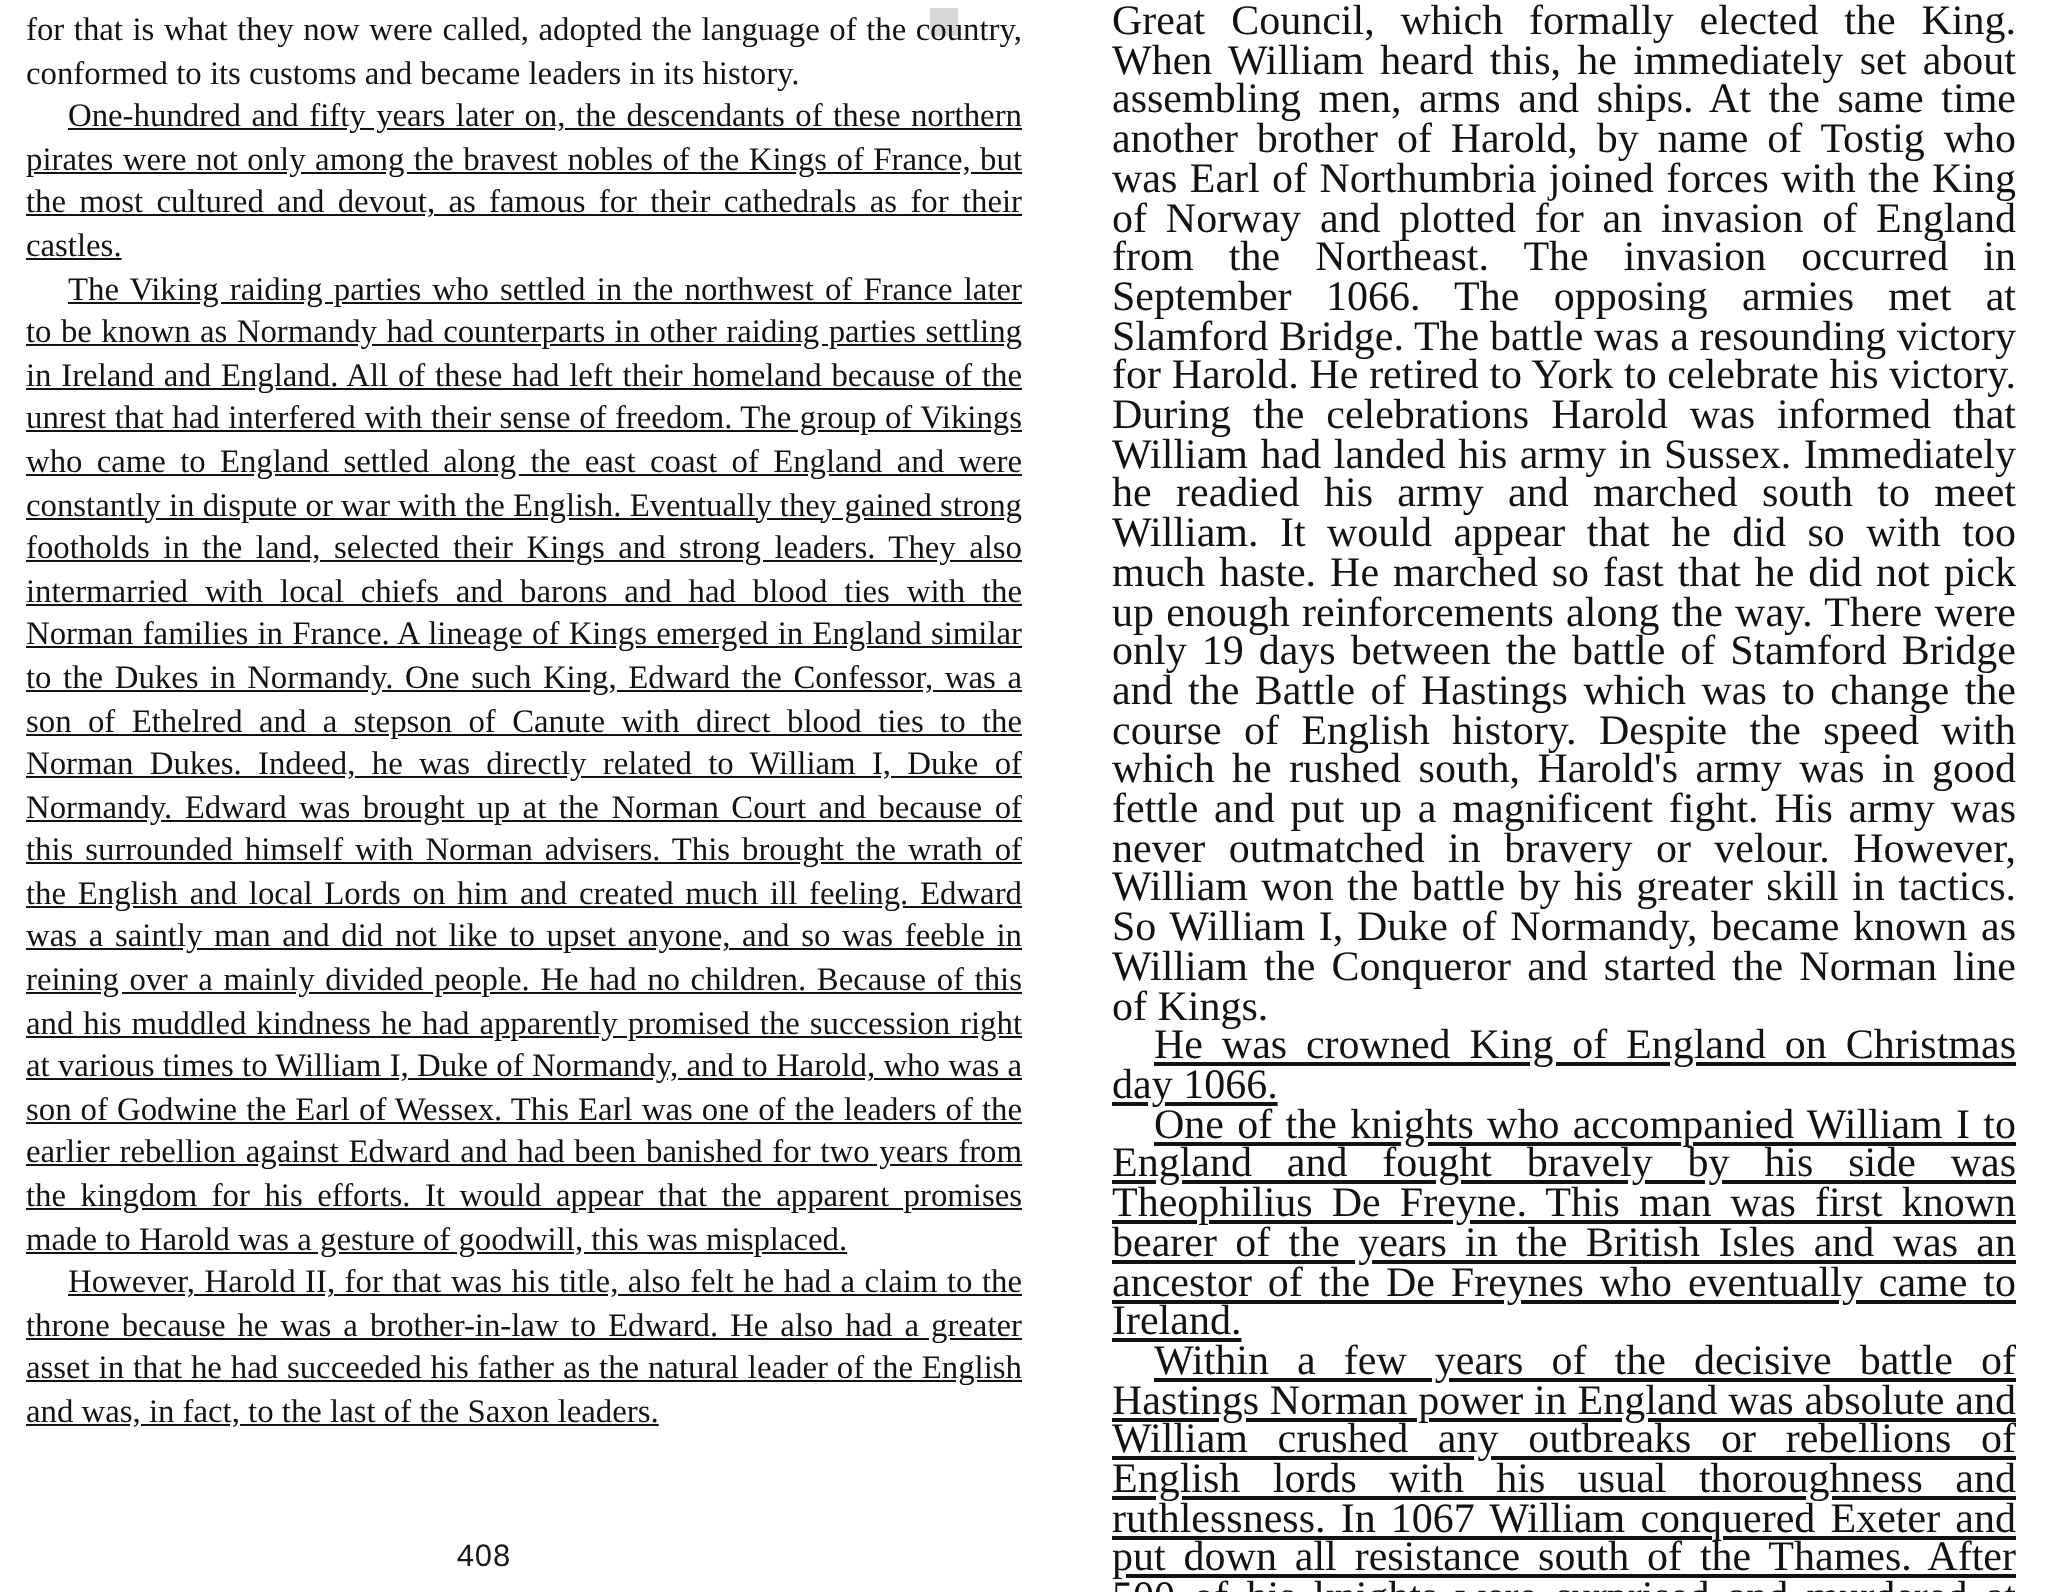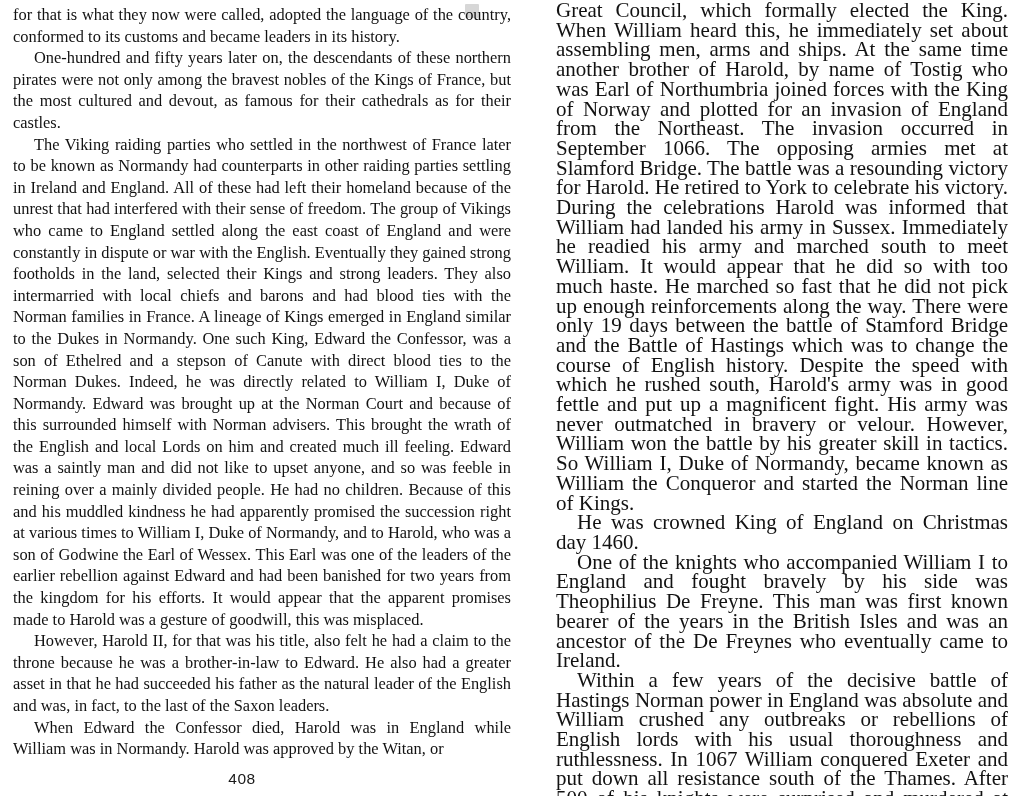--- a/index.html
+++ b/index.html
@@ -41,21 +41,21 @@
     line-height: 21.6px;
   }
   .page-right .text-block {
     position: absolute;
     top: 1px;
     width: 452px;
     font-size: 21px;
     line-height: 19.7px;
   }
   .text-block p.para { margin: 0; }
-  .text-block p.indent { text-indent: 21px; }
+  .text-block p.indent { text-indent: 21px; text-decoration: underline; }
 
   .page-number {
     position: absolute;
     width: 100%;
     text-align: center;
     font-family: "Liberation Sans", sans-serif;
     font-size: 15.5px;
     letter-spacing: 0.5px;
     color: #1a1a1a;
   }
@@ -78,27 +78,26 @@
 
 <div class="spread">
 
   <section class="page page-left">
     <div class="scan-smudge"></div>
     <div class="text-block">
         <p class="para">for that is what they now were called, adopted the language of the country, conformed to its customs and became leaders in its history.</p>
         <p class="para indent">One-hundred and fifty years later on, the descendants of these northern pirates were not only among the bravest nobles of the Kings of France, but the most cultured and devout, as famous for their cathedrals as for their castles.</p>
         <p class="para indent">The Viking raiding parties who settled in the northwest of France later to be known as Normandy had counterparts in other raiding parties settling in Ireland and England. All of these had left their homeland because of the unrest that had interfered with their sense of freedom. The group of Vikings who came to England settled along the east coast of England and were constantly in dispute or war with the English. Eventually they gained strong footholds in the land, selected their Kings and strong leaders. They also intermarried with local chiefs and barons and had blood ties with the Norman families in France. A lineage of Kings emerged in England similar to the Dukes in Normandy. One such King, Edward the Confessor, was a son of Ethelred and a stepson of Canute with direct blood ties to the Norman Dukes. Indeed, he was directly related to William I, Duke of Normandy. Edward was brought up at the Norman Court and because of this surrounded himself with Norman advisers. This brought the wrath of the English and local Lords on him and created much ill feeling. Edward was a saintly man and did not like to upset anyone, and so was feeble in reining over a mainly divided people. He had no children. Because of this and his muddled kindness he had apparently promised the succession right at various times to William I, Duke of Normandy, and to Harold, who was a son of Godwine the Earl of Wessex. This Earl was one of the leaders of the earlier rebellion against Edward and had been banished for two years from the kingdom for his efforts. It would appear that the apparent promises made to Harold was a gesture of goodwill, this was misplaced.</p>
         <p class="para indent">However, Harold II, for that was his title, also felt he had a claim to the throne because he was a brother-in-law to Edward. He also had a greater asset in that he had succeeded his father as the natural leader of the English and was, in fact, to the last of the Saxon leaders.</p>
-        <p class="para indent">When Edward the Confessor died, Harold was in England while William was in Normandy. Harold was approved by the Witan, or</p>
       </div>
     <div class="page-number">408</div>
   </section>
 
   <section class="page page-right">
     <div class="text-block">
         <p class="para">Great Council, which formally elected the King. When William heard this, he immediately set about assembling men, arms and ships. At the same time another brother of Harold, by name of Tostig who was Earl of Northumbria joined forces with the King of Norway and plotted for an invasion of England from the Northeast. The invasion occurred in September 1066. The opposing armies met at Slamford Bridge. The battle was a resounding victory for Harold. He retired to York to celebrate his victory. During the celebrations Harold was informed that William had landed his army in Sussex. Immediately he readied his army and marched south to meet William. It would appear that he did so with too much haste. He marched so fast that he did not pick up enough reinforcements along the way. There were only 19 days between the battle of Stamford Bridge and the Battle of Hastings which was to change the course of English history. Despite the speed with which he rushed south, Harold's army was in good fettle and put up a magnificent fight. His army was never outmatched in bravery or velour. However, William won the battle by his greater skill in tactics. So William I, Duke of Normandy, became known as William the Conqueror and started the Norman line of Kings.</p>
-        <p class="para indent">He was crowned King of England on Christmas day 1460.</p>
+        <p class="para indent">He was crowned King of England on Christmas day 1066.</p>
         <p class="para indent">One of the knights who accompanied William I to England and fought bravely by his side was Theophilius De Freyne. This man was first known bearer of the years in the British Isles and was an ancestor of the De Freynes who eventually came to Ireland.</p>
         <p class="para indent">Within a few years of the decisive battle of Hastings Norman power in England was absolute and William crushed any outbreaks or rebellions of English lords with his usual thoroughness and ruthlessness. In 1067 William conquered Exeter and put down all resistance south of the Thames. After 500 of his knights were surprised and murdered at Durham he had his soldiers devastate the whole countryside between York and Durham so thoroughly that for over 200 years the land was waste land. He went onto take Chester and kept a stern hand on the lands bordering Wales. The last big struggle of the English for independence was led by Herewood the Wake. They did all their skirmishing in the fens and were able to inflict many victories on the heavily armored soldiers of William. Eventually William had a causeway built two miles across the fens and in 1071 took</p>
       </div>
   </section>
 
 </div>
 
 </body></html>

